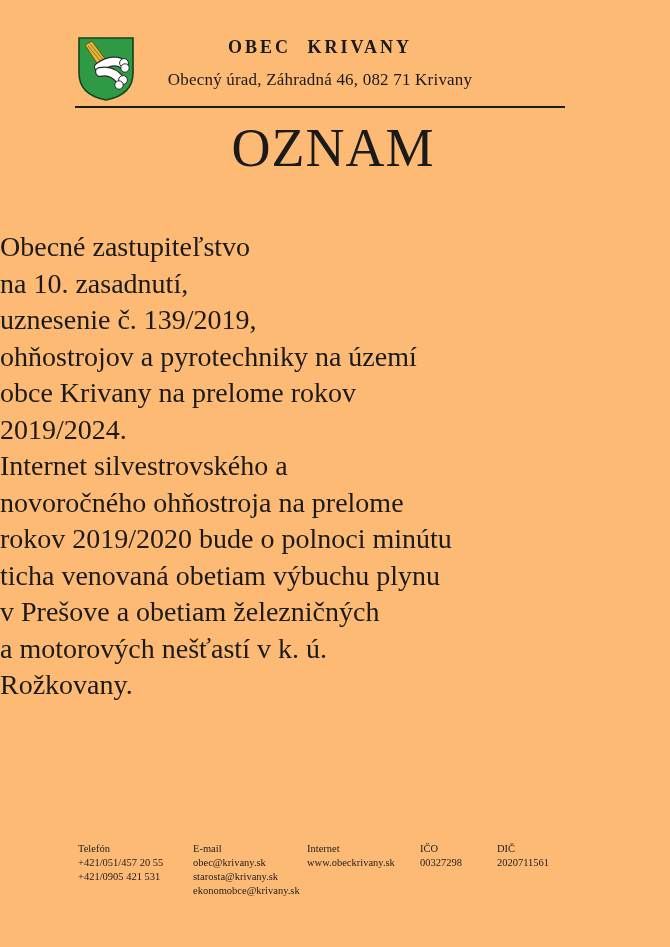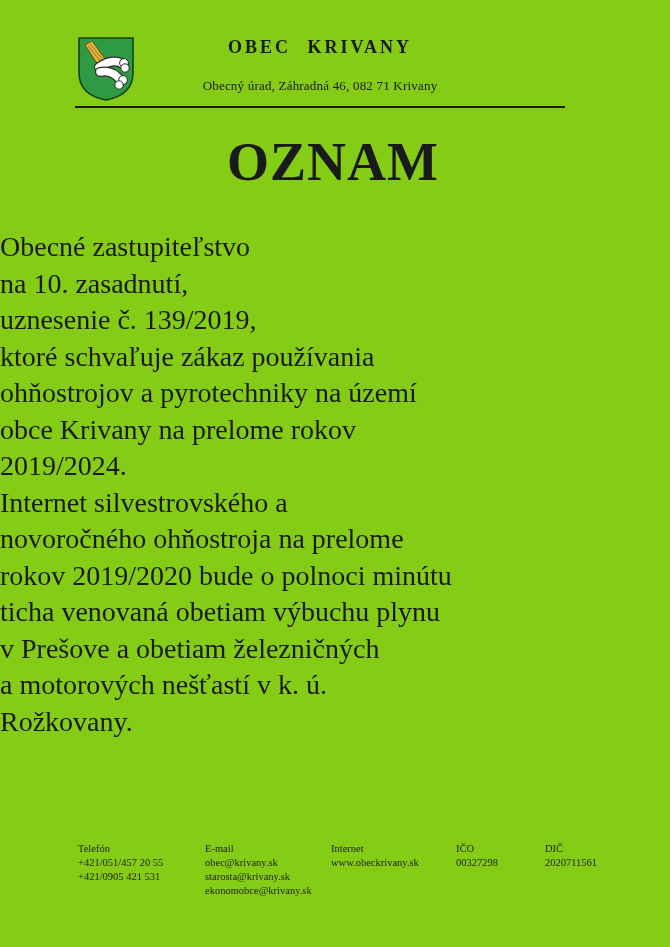--- a/index.html
+++ b/index.html
@@ -1,32 +1,32 @@
 <!DOCTYPE html>
 <html><head>
 <meta charset="utf-8">
 <style>
   html,body{margin:0;padding:0;background:#ffffff;}
   .page{
-    position:relative;width:670px;height:947px;background:#84cc16;
+    position:relative;width:670px;height:947px;background:#fdba74;
     font-family:"Liberation Serif","DejaVu Serif",serif;color:#1a1a1a;overflow:hidden;
   }
   .crest{position:absolute;left:77px;top:36px;width:58px;height:66px;}
   .crest svg{display:block;width:100%;height:100%;}
   .header-text{position:absolute;left:0;top:37px;width:640px;text-align:center;}
   .org{font-size:18px;font-weight:bold;letter-spacing:3px;word-spacing:9px;}
-  .addr{font-size:13px;margin-top:20px;letter-spacing:0.2px;}
+  .addr{font-size:17px;margin-top:12px;letter-spacing:0.2px;}
   .rule{position:absolute;left:75px;top:106px;width:490px;height:2px;background:#1c1c1c;}
-  .title{position:absolute;left:0;top:132px;width:666px;margin:0;text-align:center;
-         font-size:54px;line-height:60px;font-weight:bold;letter-spacing:1px;}
+  .title{position:absolute;left:0;top:118px;width:666px;margin:0;text-align:center;
+         font-size:54px;line-height:60px;font-weight:normal;letter-spacing:1px;}
   .body{position:absolute;left:0;top:229px;width:660px;text-align:left;
         font-size:28px;line-height:36.5px;}
   .body .body-line b{font-weight:normal;}
   .footer{position:absolute;left:78px;top:842px;display:flex;align-items:flex-start;
-          font-size:10.5px;line-height:14px;color:#222;gap:12px;}
+          font-size:10.5px;line-height:14px;color:#222;}
   .fcol{flex:0 0 auto;}
   .fcol-0{width:115px;}.fcol-1{width:114px;}.fcol-2{width:113px;}.fcol-3{width:77px;}.fcol-4{width:110px;}
   .flabel{white-space:nowrap;}
   .fline{white-space:nowrap;}
 </style>
 </head>
 <body>
 
 <div class="page">
 
@@ -56,21 +56,20 @@
   </div>
 
   <div class="rule"></div>
 
   <h1 class="title">OZNAM</h1>
 
   <div class="body">
       <div class="body-line"><span>Obecné zastupiteľstvo</span></div>
       <div class="body-line"><span>na </span><b>10. zasadnutí,</b></div>
       <div class="body-line"><span>uznesenie č. </span><b>139/2019,</b></div>
-      <div class="body-line"><span>ktoré </span><b>schvaľuje</b><span> zákaz používania</span></div>
       <div class="body-line"><span>ohňostrojov a pyrotechniky na území</span></div>
       <div class="body-line"><span>obce Krivany na prelome rokov</span></div>
       <div class="body-line"><span>2019/2024.</span></div>
       <div class="body-line"><span>Internet silvestrovského a</span></div>
       <div class="body-line"><span>novoročného ohňostroja na prelome</span></div>
       <div class="body-line"><span>rokov 2019/2020 bude o polnoci minútu</span></div>
       <div class="body-line"><span>ticha venovaná obetiam výbuchu plynu</span></div>
       <div class="body-line"><span>v Prešove a obetiam železničných</span></div>
       <div class="body-line"><span>a motorových nešťastí v k. ú.</span></div>
       <div class="body-line"><span>Rožkovany.</span></div>

